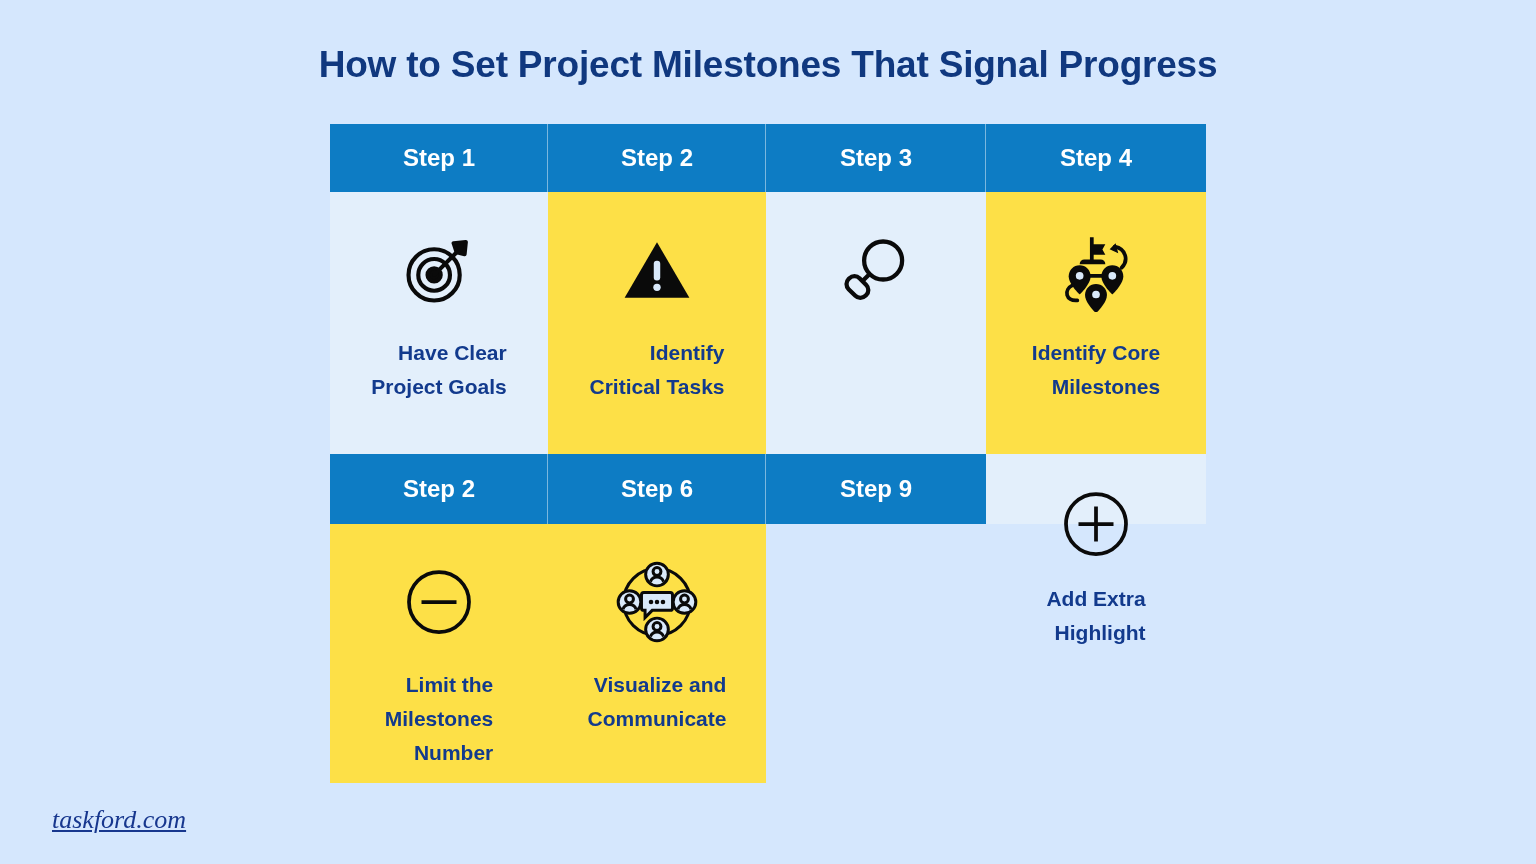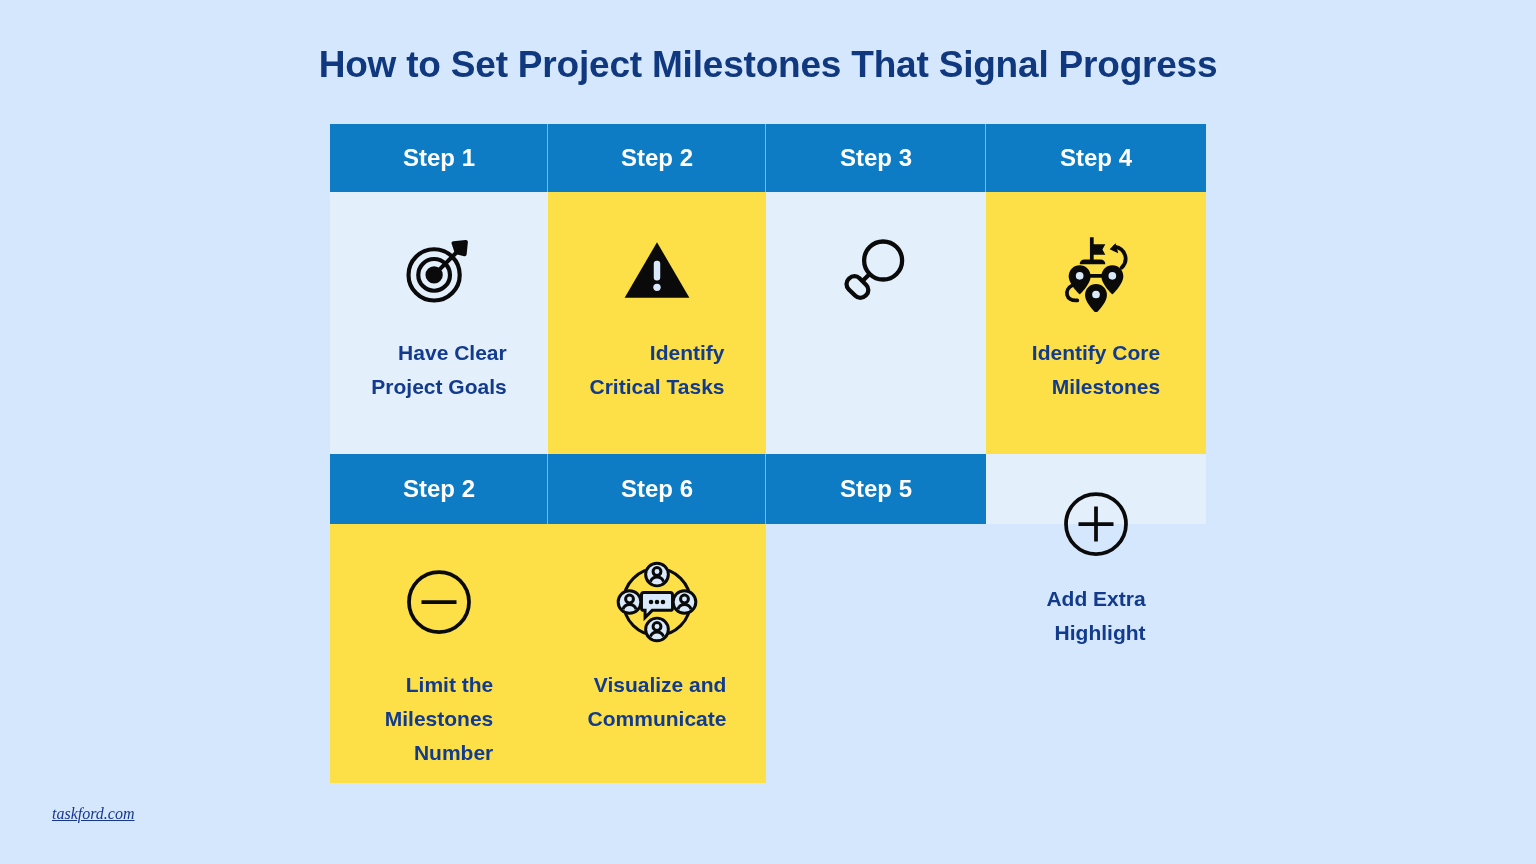--- a/index.html
+++ b/index.html
@@ -61,21 +61,21 @@
     color:#123a8d;
     font-size:21px;
     font-weight:bold;
     line-height:1.63;
     max-width:180px;
     white-space:pre-line;
   }
 
   .footer-link {
     position:absolute; left:52px; top:805px;
-    font-size:16px;
+    font-size:26px;
     font-style:italic;
     color:#17378e;
     text-decoration:underline;
     font-family:"Liberation Serif", serif;
     cursor:pointer;
   }
 </style>
 </head>
 <body>
 
@@ -146,21 +146,21 @@
           </g>
           <path d="M48 6 l-4 6 l8 2 Z" fill="#0a0a0a" transform="translate(4,3) rotate(12 48 10)"></path>
         </svg>
       </div>
       <div class="cell-label">Identify Core
 Milestones</div>
     </div>
 
     <div class="hdr">Step 2</div>
     <div class="hdr">Step 6</div>
-    <div class="hdr last">Step 5</div>
+    <div class="hdr last">Step 9</div>
 
     <div class="cell tone-a">
       <div class="icon-wrap">
         <svg width="80" height="80" viewBox="0 0 64 64" fill="none" stroke="#0a0a0a" stroke-width="3">
           <circle cx="32" cy="32" r="24"></circle>
           <line x1="32" y1="18" x2="32" y2="46"></line>
           <line x1="18" y1="32" x2="46" y2="32"></line>
         </svg>
       </div>
       <div class="cell-label">Add Extra

